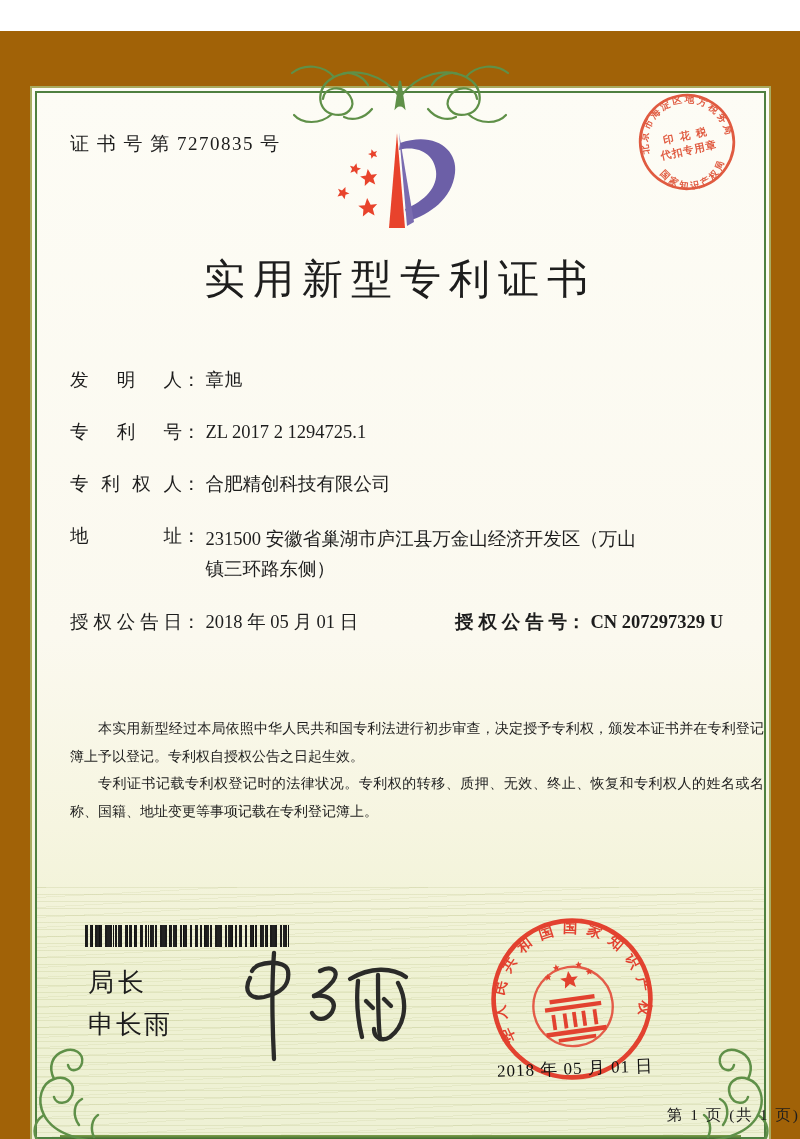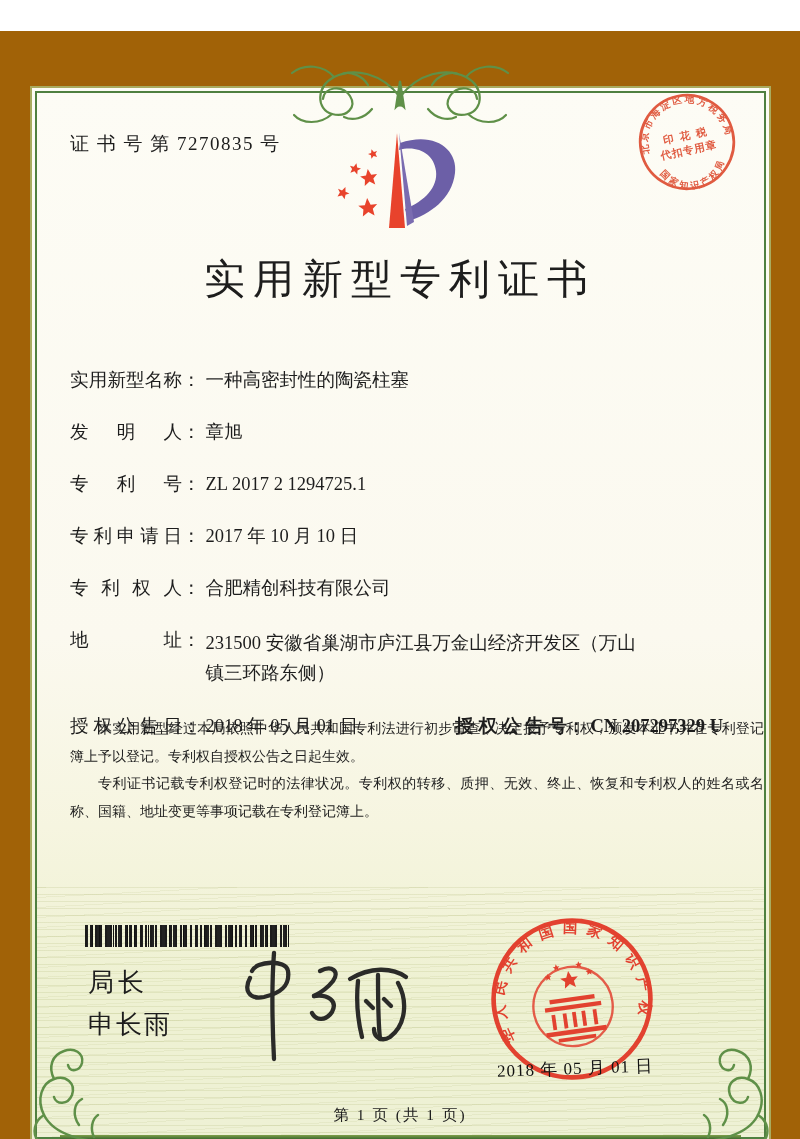--- a/index.html
+++ b/index.html
@@ -39,21 +39,21 @@
            repeating-linear-gradient(90deg,#111 0 1px,rgba(0,0,0,0) 1px 7px);}
   .signer{left:88px;top:940px;font-size:26px;z-index:3;line-height:23px;}
   .signer .srole{letter-spacing:4px;display:block;}
   .signer .sname{display:block;margin-top:19px;letter-spacing:2px;}
   .sig-svg{left:212px;top:912px;z-index:3;}
   .logo-svg{left:330px;top:98px;z-index:3;}
   .tax-stamp{left:632px;top:56px;z-index:4;transform:rotate(-12deg);}
   .office-seal{left:487px;top:883px;z-index:3;transform:rotate(-8deg);}
   .seal-date{left:497px;top:1026px;font-size:17px;letter-spacing:1px;color:#111;
          z-index:5;transform:rotate(-2deg);white-space:nowrap;}
-  .footer{left:0;right:0;top:1074px;text-align:center;font-size:15.5px;letter-spacing:2px;z-index:3;}
+  .footer{left:0;right:0;top:1074px;text-align:right;font-size:15.5px;letter-spacing:2px;z-index:3;}
   .flourish-top{left:272px;top:26px;z-index:2;}
   .flourish-bl{left:24px;top:1014px;z-index:2;}
   .flourish-br{left:678px;top:1014px;z-index:2;transform:scaleX(-1);}
   .stamp-text{fill:#dd4a2e;font-family:"Liberation Serif","DejaVu Serif",serif;font-weight:bold;}
   .seal-text{fill:#e23524;font-family:"Liberation Serif","DejaVu Serif",serif;font-weight:bold;}
 </style>
 </head>
 <body>
 
 <div id="page">
@@ -133,30 +133,24 @@
     <text class="stamp-text" x="60" y="73" font-size="11.5" text-anchor="middle" letter-spacing="1">代扣专用章</text>
     <text class="stamp-text" font-size="10" letter-spacing="3">
       <textPath href="#taxArcBot" startOffset="50%" text-anchor="middle">国家知识产权局</textPath>
     </text>
   </svg>
 
   <div class="abs title">实用新型专利证书</div>
 
   <div class="abs fields">
     <div class="frow">
-      <span class="flabel">实用新型名称</span><span>：</span><span class="fvalue">一种高密封性的陶瓷柱塞</span>
-    </div>
-    <div class="frow">
       <span class="flabel">发明人</span><span>：</span><span class="fvalue">章旭</span>
     </div>
     <div class="frow">
       <span class="flabel">专利号</span><span>：</span><span class="fvalue">ZL 2017 2 1294725.1</span>
-    </div>
-    <div class="frow">
-      <span class="flabel">专利申请日</span><span>：</span><span class="fvalue">2017 年 10 月 10 日</span>
     </div>
     <div class="frow">
       <span class="flabel">专利权人</span><span>：</span><span class="fvalue">合肥精创科技有限公司</span>
     </div>
     <div class="frow frow-addr">
       <span class="flabel">地址</span><span>：</span><span class="fvalue">231500 安徽省巢湖市庐江县万金山经济开发区（万山镇三环路东侧）</span>
     </div>
     <div class="grant-row">
       <span>
         <span class="flabel">授权公告日</span><span>：</span><span class="fvalue">2018 年 05 月 01 日</span>

